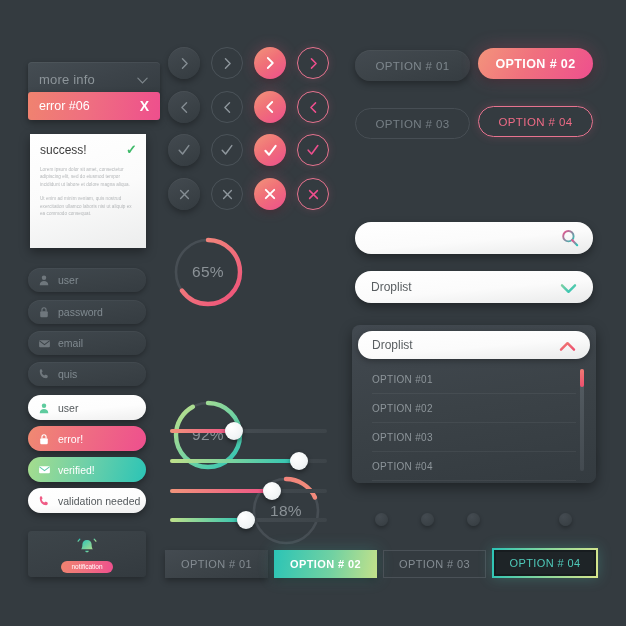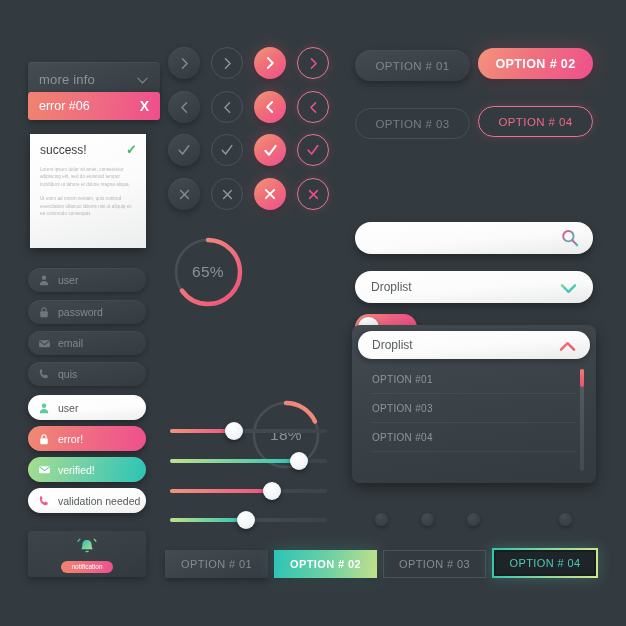--- a/index.html
+++ b/index.html
@@ -411,20 +411,33 @@
           <linearGradient id="g65" x1="1" y1="0" x2="0" y2="1">
             <stop offset="0" stop-color="#f2947b"></stop>
             <stop offset="1" stop-color="#ee4f7a"></stop>
           </linearGradient>
         </defs>
       <circle cx="38" cy="38" r="32" fill="none" stroke="#474e54" stroke-width="2.6"></circle>
       <circle cx="38" cy="38" r="32" fill="none" stroke="url(#g65)" stroke-width="4.4" stroke-linecap="round" stroke-dasharray="130.7 200.2"></circle>
     </svg>
     <span class="val">65%</span>
   </div>
+  <div class="abs ring" style="left:170px;top:321px">
+    <svg viewBox="0 0 76 76">
+      <defs>
+          <linearGradient id="g92" x1="0" y1="1" x2="1" y2="0">
+            <stop offset="0" stop-color="#2bc4b6"></stop>
+            <stop offset="1" stop-color="#c3e18a"></stop>
+          </linearGradient>
+        </defs>
+      <circle cx="38" cy="38" r="32" fill="none" stroke="#474e54" stroke-width="2.6"></circle>
+      <circle cx="38" cy="38" r="32" fill="none" stroke="url(#g92)" stroke-width="4.4" stroke-linecap="round" stroke-dasharray="185 215.9"></circle>
+    </svg>
+    <span class="val">92%</span>
+  </div>
   <div class="abs ring" style="left:248px;top:321px">
     <svg viewBox="0 0 76 76">
       <defs>
           <linearGradient id="g18" x1="0" y1="0" x2="1" y2="1">
             <stop offset="0" stop-color="#ee4f7a"></stop>
             <stop offset="1" stop-color="#f2947b"></stop>
           </linearGradient>
         </defs>
       <circle cx="38" cy="38" r="32" fill="none" stroke="#474e54" stroke-width="2.6"></circle>
       <circle cx="38" cy="38" r="32" fill="none" stroke="url(#g18)" stroke-width="4.4" stroke-linecap="round" stroke-dasharray="36.2 264.8"></circle>
@@ -509,20 +522,21 @@
                 <stop offset="0" stop-color="#ef7a72"></stop>
                 <stop offset="1" stop-color="#ee4f6f"></stop>
               </linearGradient>
             </defs>
           <path d="M2 10.4 L9 3.4 L16 10.4" fill="none" stroke="url(#ug)" stroke-width="2.6" stroke-linecap="round" stroke-linejoin="round"></path>
         </svg>
       </span>
     </div>
     <div class="items">
       <div class="dl-item">OPTION #01</div>
+      <div class="dl-item">OPTION #02</div>
       <div class="dl-item">OPTION #03</div>
       <div class="dl-item">OPTION #04</div>
       <div class="dl-scroll">
         <div class="thumb"></div>
       </div>
     </div>
   </div>
 
   <div class="abs dot" style="left:375px;top:513px"></div>
   <div class="abs dot" style="left:421px;top:513px"></div>

